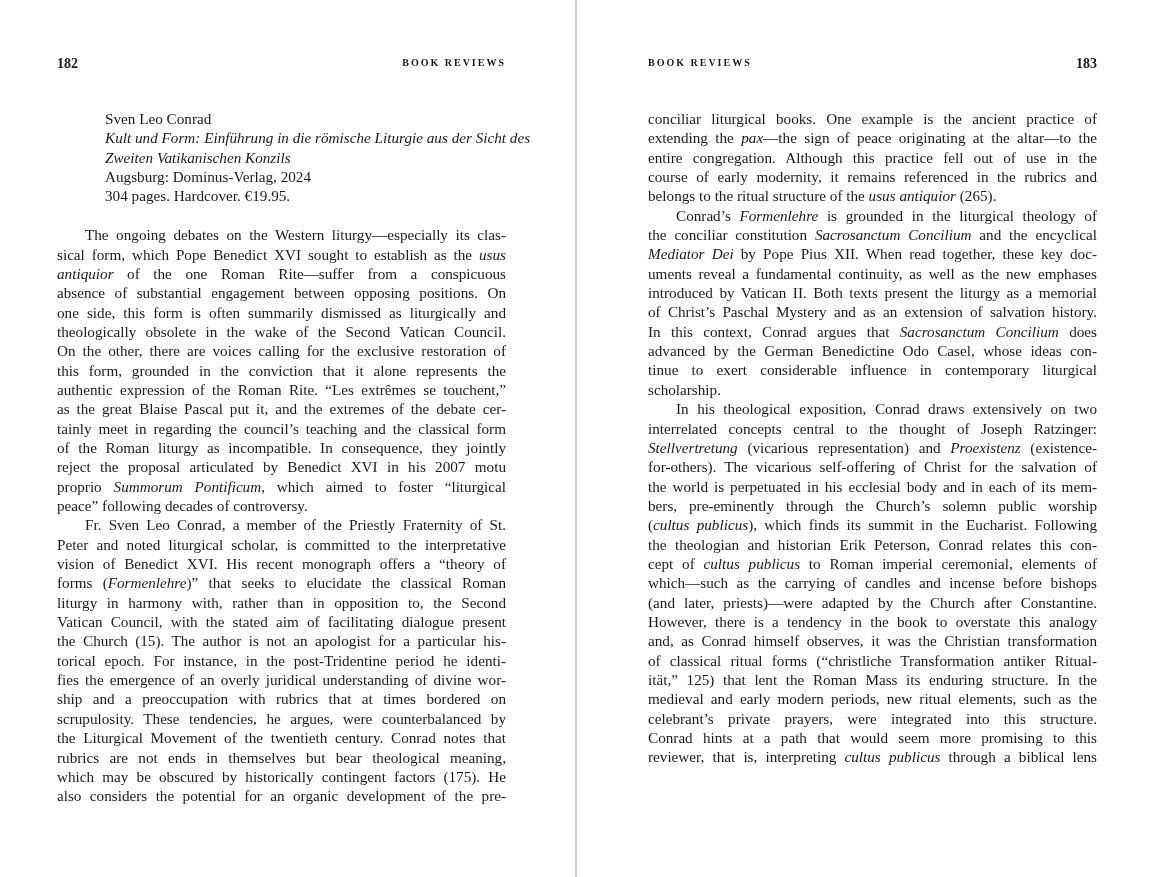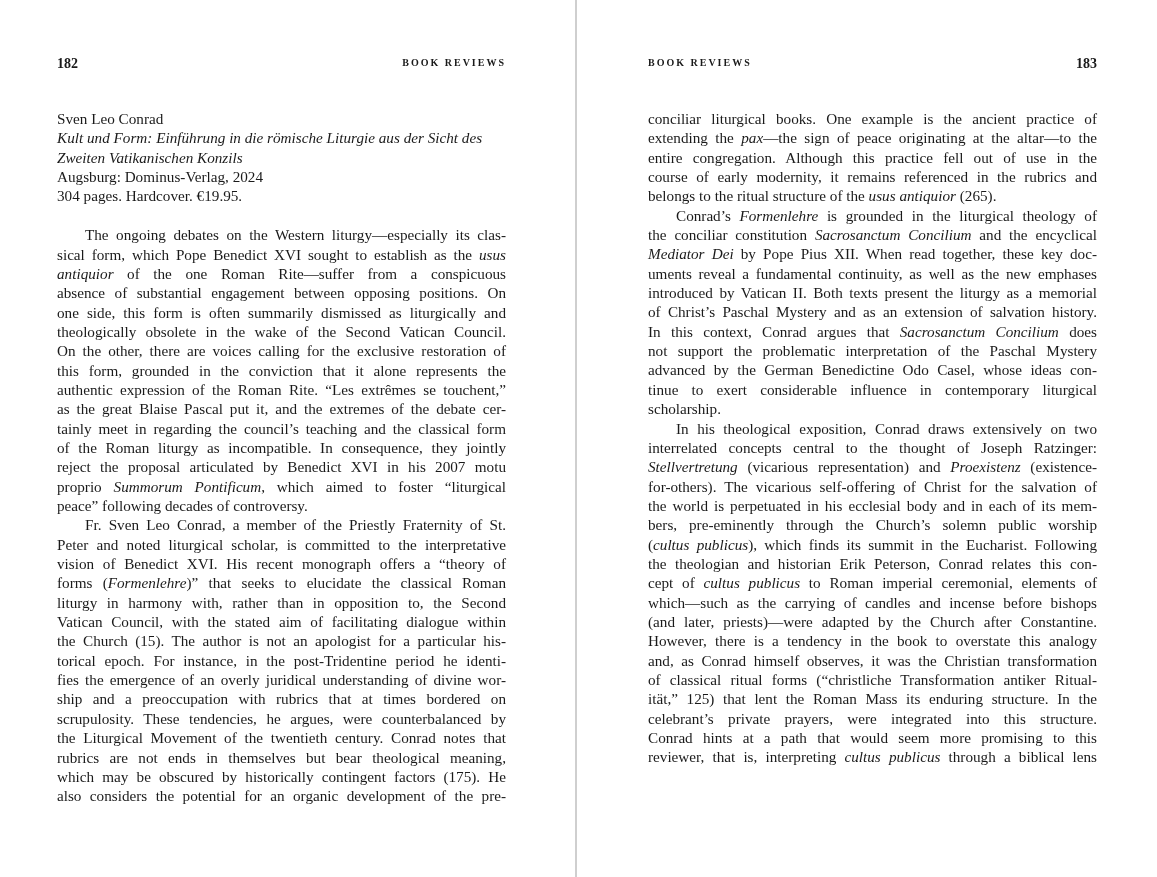--- a/index.html
+++ b/index.html
@@ -13,21 +13,21 @@
     .running-head .num { position: absolute; top: 0; }
     .running-head .title { position: absolute; top: 1px; font-size: 10px; letter-spacing: 2px; }
     .left .running-head .num { left: 0; }
     .left .running-head .title { right: 0; }
     .right .running-head .title { left: 0; }
     .right .running-head .num { right: 0; margin-left: 11px; }
     .body { position: absolute; top: 109px; left: 0; width: 449px; font-size: 15.2px; line-height: 19.35px; }
     .line { display: block; white-space: nowrap; height: 19.35px; text-align: justify; text-align-last: justify; }
     .line.last { text-align-last: left; }
     .line.indent { padding-left: 28px; }
-    .biblio .line { text-align: left; text-align-last: left; }
+    .biblio .line { text-align: left; text-align-last: left; margin-left: 48px; }
     i { font-style: italic; }
     .gap { height: 19.5px; }
   </style>
 </head>
 <body>
 
 <div class="divider"></div>
 
 <div class="page left">
   <div class="running-head">
@@ -58,21 +58,21 @@
       <span class="line">tainly meet in regarding the council’s teaching and the classical form</span>
       <span class="line">of the Roman liturgy as incompatible. In consequence, they jointly</span>
       <span class="line">reject the proposal articulated by Benedict XVI in his 2007 motu</span>
       <span class="line"><span>proprio </span><i>Summorum Pontificum</i><span>, which aimed to foster “liturgical</span></span>
       <span class="line last">peace” following decades of controversy.</span>
       <span class="line indent">Fr. Sven Leo Conrad, a member of the Priestly Fraternity of St.</span>
       <span class="line">Peter and noted liturgical scholar, is committed to the interpretative</span>
       <span class="line">vision of Benedict XVI. His recent monograph offers a “theory of</span>
       <span class="line"><span>forms (</span><i>Formenlehre</i><span>)” that seeks to elucidate the classical Roman</span></span>
       <span class="line">liturgy in harmony with, rather than in opposition to, the Second</span>
-      <span class="line">Vatican Council, with the stated aim of facilitating dialogue within</span>
+      <span class="line">Vatican Council, with the stated aim of facilitating dialogue present</span>
       <span class="line">the Church (15). The author is not an apologist for a particular his-</span>
       <span class="line">torical epoch. For instance, in the post-Tridentine period he identi-</span>
       <span class="line">fies the emergence of an overly juridical understanding of divine wor-</span>
       <span class="line">ship and a preoccupation with rubrics that at times bordered on</span>
       <span class="line">scrupulosity. These tendencies, he argues, were counterbalanced by</span>
       <span class="line">the Liturgical Movement of the twentieth century. Conrad notes that</span>
       <span class="line">rubrics are not ends in themselves but bear theological meaning,</span>
       <span class="line">which may be obscured by historically contingent factors (175). He</span>
       <span class="line">also considers the potential for an organic development of the pre-</span>
     </div>
@@ -91,36 +91,36 @@
     <span class="line">entire congregation. Although this practice fell out of use in the</span>
     <span class="line">course of early modernity, it remains referenced in the rubrics and</span>
     <span class="line last"><span>belongs to the ritual structure of the </span><i>usus antiquior</i><span> (265).</span></span>
     <span class="line indent"><span>Conrad’s </span><i>Formenlehre</i><span> is grounded in the liturgical theology of</span></span>
     <span class="line"><span>the conciliar constitution </span><i>Sacrosanctum Concilium</i><span> and the encyclical</span></span>
     <span class="line"><i>Mediator Dei</i><span> by Pope Pius XII. When read together, these key doc-</span></span>
     <span class="line">uments reveal a fundamental continuity, as well as the new emphases</span>
     <span class="line">introduced by Vatican II. Both texts present the liturgy as a memorial</span>
     <span class="line">of Christ’s Paschal Mystery and as an extension of salvation history.</span>
     <span class="line"><span>In this context, Conrad argues that </span><i>Sacrosanctum Concilium</i><span> does</span></span>
-    <span class="line">not support the problematic interpretation of the Paschal Mystery</span>
     <span class="line">advanced by the German Benedictine Odo Casel, whose ideas con-</span>
     <span class="line">tinue to exert considerable influence in contemporary liturgical</span>
     <span class="line last">scholarship.</span>
     <span class="line indent">In his theological exposition, Conrad draws extensively on two</span>
     <span class="line">interrelated concepts central to the thought of Joseph Ratzinger:</span>
     <span class="line"><i>Stellvertretung</i><span> (vicarious representation) and </span><i>Proexistenz</i><span> (existence-</span></span>
     <span class="line">for-others). The vicarious self-offering of Christ for the salvation of</span>
     <span class="line">the world is perpetuated in his ecclesial body and in each of its mem-</span>
     <span class="line">bers, pre-eminently through the Church’s solemn public worship</span>
     <span class="line"><span>(</span><i>cultus publicus</i><span>), which finds its summit in the Eucharist. Following</span></span>
     <span class="line">the theologian and historian Erik Peterson, Conrad relates this con-</span>
     <span class="line"><span>cept of </span><i>cultus publicus</i><span> to Roman imperial ceremonial, elements of</span></span>
     <span class="line">which—such as the carrying of candles and incense before bishops</span>
     <span class="line">(and later, priests)—were adapted by the Church after Constantine.</span>
     <span class="line">However, there is a tendency in the book to overstate this analogy</span>
     <span class="line">and, as Conrad himself observes, it was the Christian transformation</span>
     <span class="line">of classical ritual forms (“christliche Transformation antiker Ritual-</span>
     <span class="line">ität,” 125) that lent the Roman Mass its enduring structure. In the</span>
+    <span class="line">medieval and early modern periods, new ritual elements, such as the</span>
     <span class="line">celebrant’s private prayers, were integrated into this structure.</span>
     <span class="line">Conrad hints at a path that would seem more promising to this</span>
     <span class="line"><span>reviewer, that is, interpreting </span><i>cultus publicus</i><span> through a biblical lens</span></span>
   </div>
 </div>
 
 </body></html>

